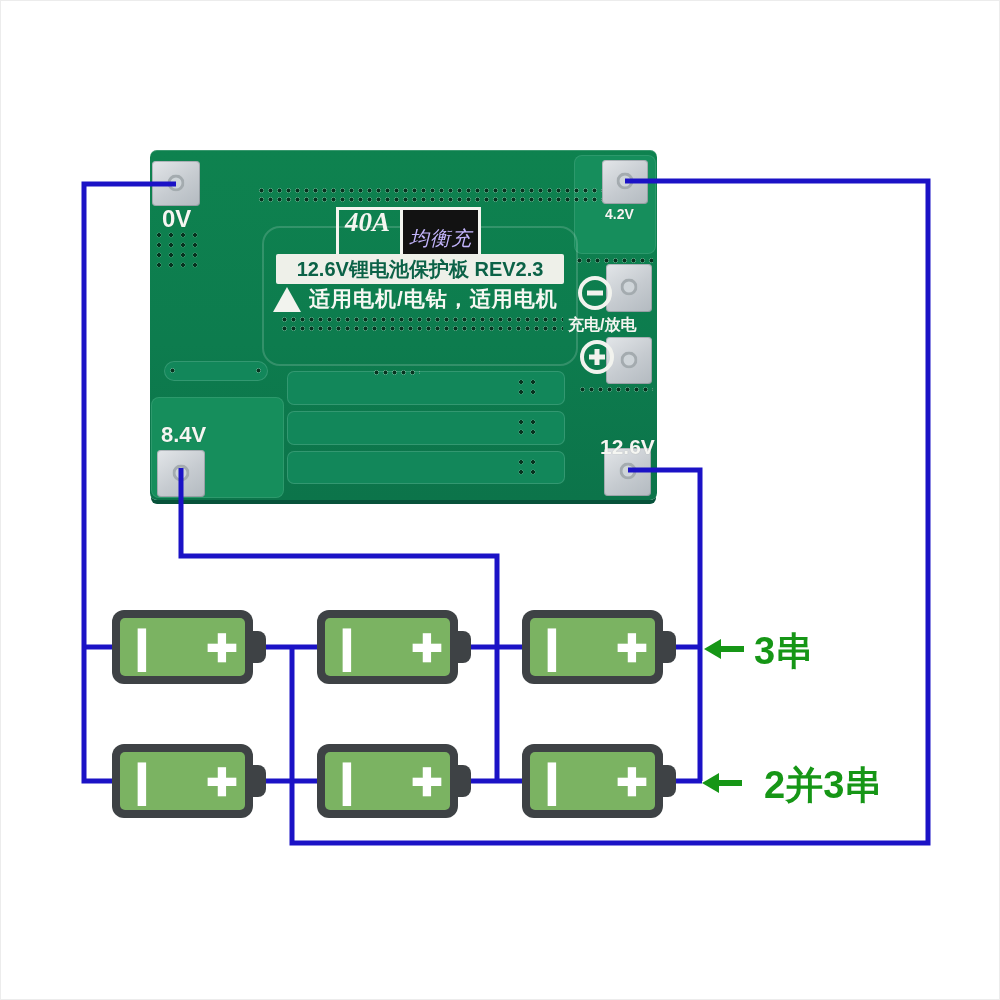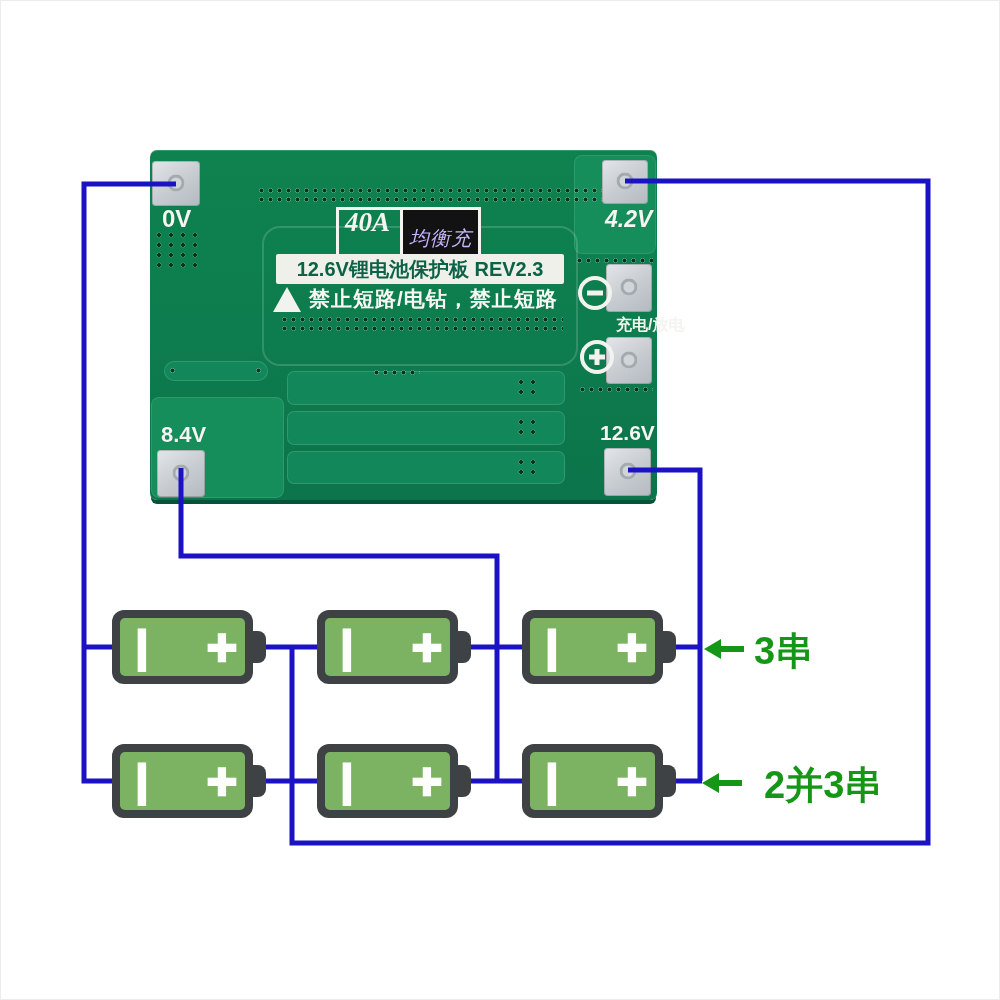--- a/index.html
+++ b/index.html
@@ -31,21 +31,21 @@
   #warning-row{position:absolute;left:123px;top:136px;width:300px;height:26px;display:flex;align-items:center;}
   #warn-triangle{width:0;height:0;border-left:14px solid transparent;border-right:14px solid transparent;
              border-bottom:25px solid #f2f3ee;margin-right:8px;}
   #warning-text{color:#f7f8f3;font-weight:bold;font-size:21px;white-space:nowrap;letter-spacing:1px;}
   .term{position:absolute;width:26px;height:26px;border:4px solid #f2f3ee;border-radius:50%;}
   .term::before{content:"";position:absolute;left:50%;top:50%;width:16px;height:5px;background:#f2f3ee;
              transform:translate(-50%,-50%);}
   .term.plus::after{content:"";position:absolute;left:50%;top:50%;width:5px;height:16px;background:#f2f3ee;
              transform:translate(-50%,-50%);}
   #charge-label{position:absolute;left:418px;top:165px;width:95px;color:#f4f5f0;font-weight:bold;font-size:16px;
-             white-space:nowrap;margin-left:48px;}
+             white-space:nowrap;}
   
   #wires{position:absolute;left:0;top:0;width:1000px;height:1000px;}
   
   .batt{position:absolute;width:141px;height:74px;background:#3e4245;border-radius:12px;
         display:flex;align-items:center;justify-content:space-between;padding:0;box-sizing:border-box;}
   .batt .cell-body{position:absolute;left:8px;top:8px;right:8px;bottom:8px;background:#7bb362;border-radius:5px;}
   .batt .nub{position:absolute;right:-13px;top:50%;transform:translateY(-50%);width:16px;height:32px;
         background:#3e4245;border-radius:2px 8px 8px 2px;}
   .batt .mark{position:relative;color:#fff;font-weight:bold;z-index:2;line-height:74px;}
   .batt .mark.minus{font-size:42px;margin-left:24px;-webkit-text-stroke:3px #fff;}
@@ -82,36 +82,36 @@
 
     <div class="pad" style="left:2px;top:11px;width:48px;height:45px;"></div>
     <div class="pad" style="left:452px;top:10px;width:46px;height:44px;"></div>
     <div class="pad" style="left:7px;top:300px;width:48px;height:47px;"></div>
     <div class="pad" style="left:454px;top:298px;width:47px;height:48px;"></div>
 
     <div class="pad" style="left:456px;top:114px;width:46px;height:48px;"></div>
     <div class="pad" style="left:456px;top:187px;width:46px;height:47px;"></div>
 
     <div class="padlabel" style="left:12px;top:55px;font-size:24px;">0V</div>
-    <div class="padlabel" style="left:455px;top:56px;font-size:23px;font-style:italic;">4.2V</div>
+    <div class="padlabel" style="left:455px;top:56px;font-size:14px;">4.2V</div>
     <div class="padlabel" style="left:11px;top:272px;font-size:22px;text-align:center;">8.4V</div>
-    <div class="padlabel" style="left:450px;top:271px;font-size:21px;">12.6V</div>
+    <div class="padlabel" style="left:450px;top:285px;font-size:21px;">12.6V</div>
 
     <div id="title-group">
       <div id="badge-40a">40A</div>
       <div id="badge-balance">均衡充</div>
     </div>
 
     <div id="white-strip">
       <span>12.6V锂电池保护板 REV2.3</span>
     </div>
 
     <div id="warning-row">
       <div id="warn-triangle"></div>
-      <div id="warning-text">禁止短路/电钻，禁止短路</div>
+      <div id="warning-text">适用电机/电钻，适用电机</div>
     </div>
 
     <div class="term" style="left:428px;top:126px;"></div>
     <div class="term plus" style="left:430px;top:190px;"></div>
     <div id="charge-label">充电/放电</div>
   </div>
 
   <svg id="wires" viewBox="0 0 1000 1000" xmlns="http://www.w3.org/2000/svg">
     <g stroke="#1b12c6" stroke-width="5" fill="none">
 

